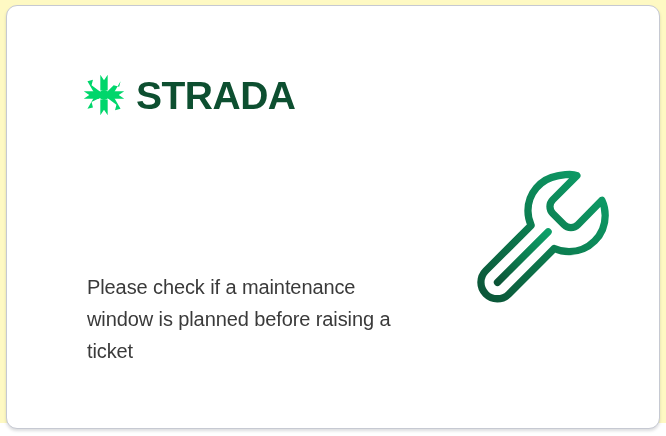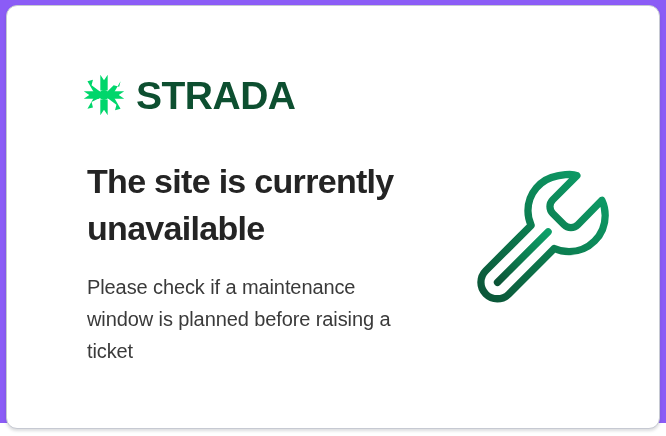--- a/index.html
+++ b/index.html
@@ -12,21 +12,21 @@
     height: 436px;
     overflow: hidden;
     font-family: "Liberation Sans", sans-serif;
     -webkit-font-smoothing: antialiased;
   }
 
   .page {
     position: relative;
     width: 666px;
     height: 423px;
-    background: #8b5cf6;
+    background: #fef9c3;
     box-sizing: border-box;
   }
 
   .card {
     position: absolute;
     left: 6px;
     top: 5px;
     width: 654px;
     height: 424px;
     box-sizing: border-box;
@@ -127,21 +127,20 @@
           <polygon points="86,20 83,32 71,29 53,47 64,58"></polygon>
 
           <polygon points="47,53 36,42 14,80 26,77 23,65"></polygon>
 
           <circle cx="50" cy="50" r="11"></circle>
         </g>
       </svg>
       <div class="logo-word">STRADA</div>
     </div>
 
-    <h1 class="headline">The site is currently unavailable</h1>
 
     <p class="body-copy">Please check if a maintenance window is planned before raising a ticket</p>
 
     <svg class="wrench" viewBox="0 0 170 170" aria-hidden="true">
       <defs>
         <linearGradient id="wrenchGrad" x1="0" y1="1" x2="1" y2="0">
           <stop offset="0%" stop-color="#0b5437"></stop>
           <stop offset="45%" stop-color="#0c7a4e"></stop>
           <stop offset="100%" stop-color="#0ea06a"></stop>
         </linearGradient>

